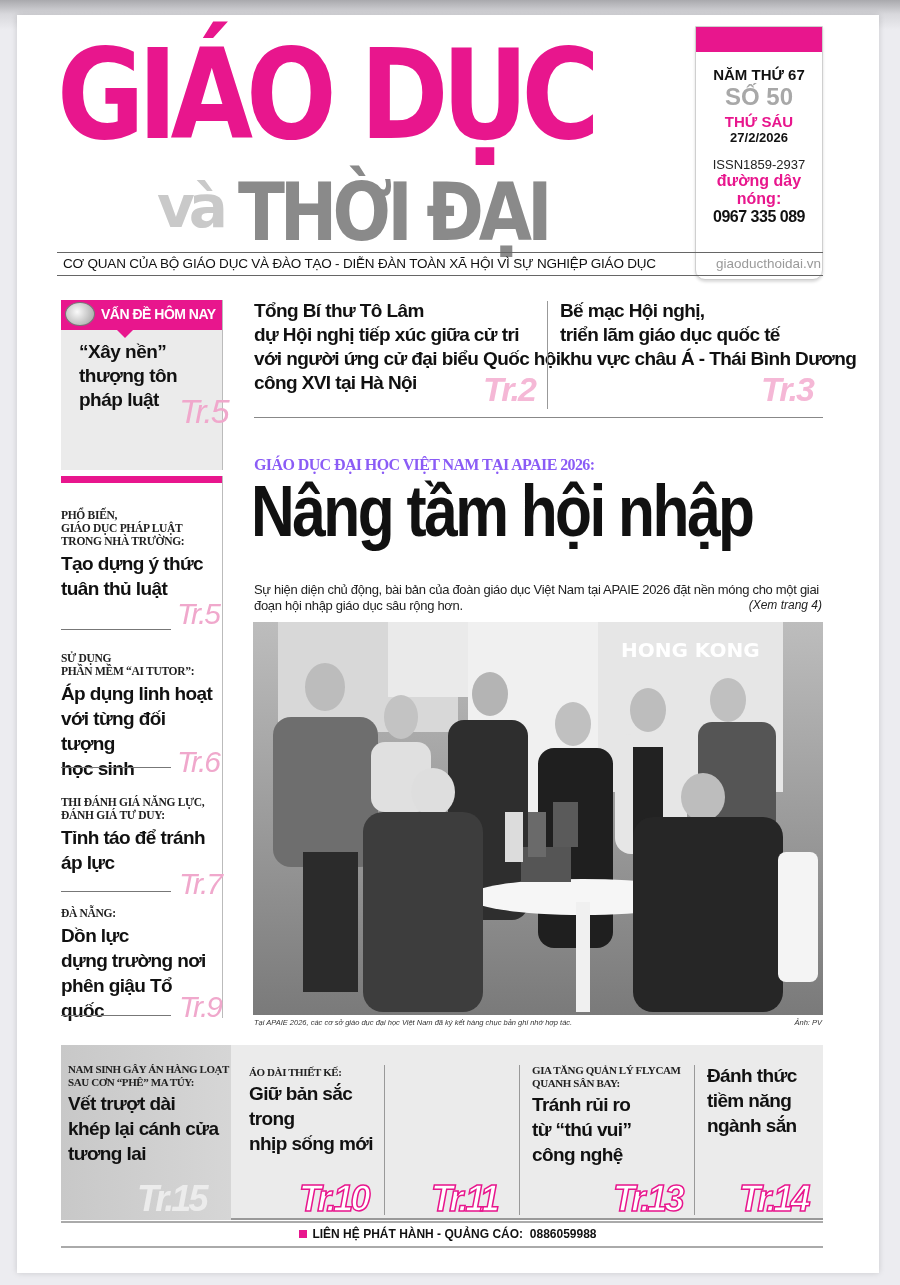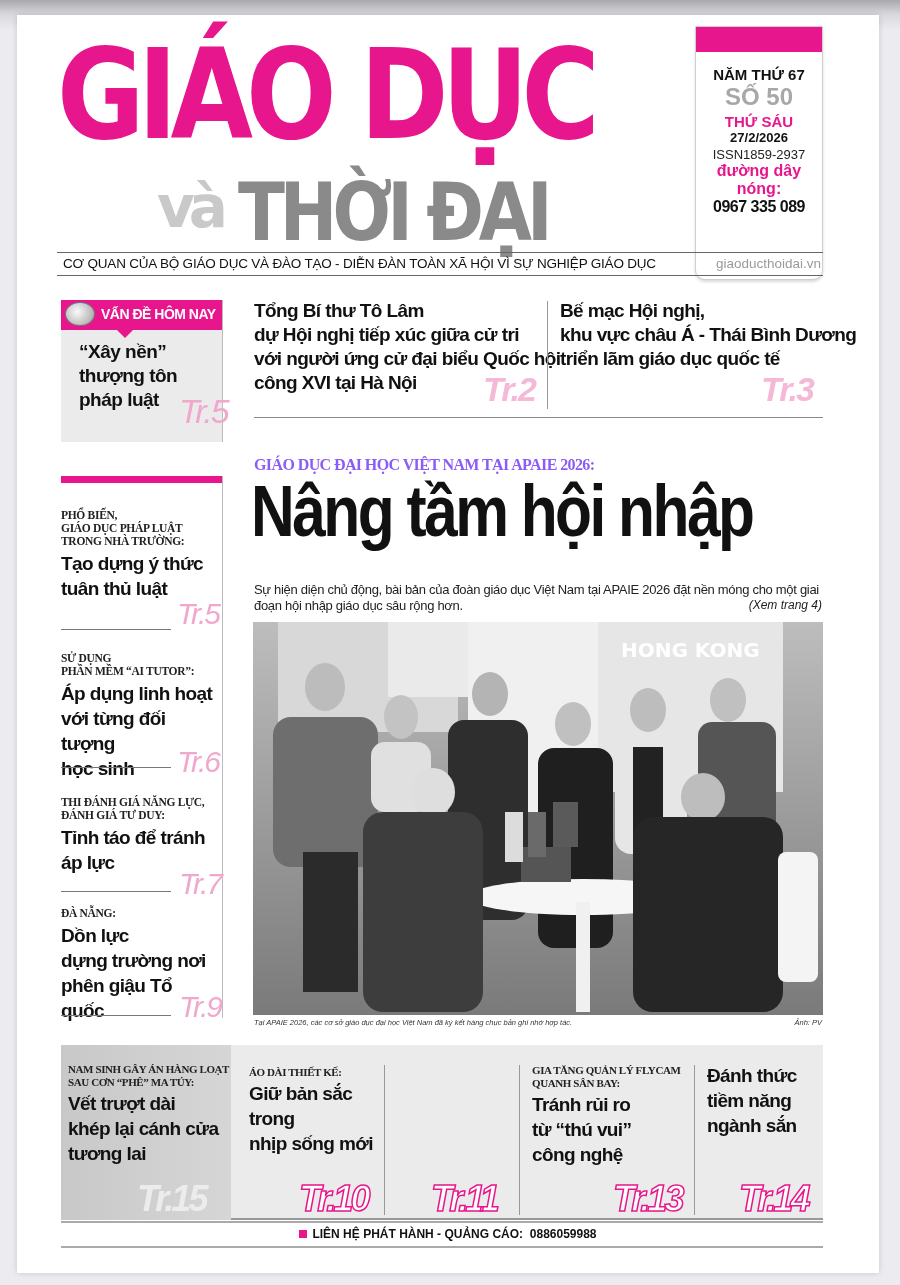--- a/index.html
+++ b/index.html
@@ -37,30 +37,30 @@
   .issue-box {
     position: absolute; left: 678px; top: 11px; width: 128px; height: 254px;
     border: 1px solid #cfcfcf; border-radius: 0 0 10px 10px; background: #fff;
     box-shadow: 0 2px 3px rgba(0,0,0,0.15); text-align: center;
   }
   .issue-box .bar { height: 25px; background: #e8168d; }
   .ib-year { margin-top: 14px; font-weight: bold; font-size: 15px; color: #111; }
   .ib-num { font-weight: bold; font-size: 24px; color: #a8a8a8; line-height: 28px; }
   .ib-day { font-weight: bold; font-size: 15px; color: #e8168d; margin-top: 2px;}
   .ib-date { font-weight: bold; font-size: 13px; color: #111; }
-  .ib-issn { font-size: 13px; color: #222; margin-top: 2px; }
+  .ib-issn { font-size: 13px; color: #222; margin-top: 12px; }
   .ib-hot { font-weight: bold; font-size: 16px; color: #e8168d; }
   .ib-phone { font-weight: bold; font-size: 16px; color: #111; letter-spacing: -0.5px; }
 
   .tagline-line { position: absolute; left: 40px; width: 766px; height: 1px; background: #666; }
   .tagline { position: absolute; left: 46px; top: 241px; font-size: 13.5px; color: #111; letter-spacing: -0.2px; }
   .site { position: absolute; right: 58px; top: 241px; font-size: 13.5px; color: #9a9a9a; }
 
   
-  .vdhn { position: absolute; left: 44px; top: 285px; width: 162px; height: 142px; background: #ebebeb; border-right: 1px solid #bbb; }
+  .vdhn { position: absolute; left: 44px; top: 285px; width: 162px; height: 170px; background: #ebebeb; border-right: 1px solid #bbb; }
   .vdhn-head { height: 30px; background: #e8168d; position: relative; }
   .vdhn-head .globe { position: absolute; left: 4px; top: 2px; width: 30px; height: 24px; border-radius: 50%; background: radial-gradient(circle at 40% 40%, #fafafa, #9c9c9c); border: 1px solid #777; }
   .vdhn-head .lbl { position: absolute; left: 40px; top: 6px; color: #fff; font-weight: bold; font-size: 14px; letter-spacing: -0.5px; }
   .vdhn-head .tip { position: absolute; left: 56px; bottom: -8px; width: 0; height: 0; border-left: 8px solid transparent; border-right: 8px solid transparent; border-top: 8px solid #e8168d; }
   .vdhn-body { padding: 10px 0 0 18px; font-weight: bold; font-size: 19px; line-height: 24px; color: #111; letter-spacing: -0.5px; }
 
   .tr { font-style: italic; color: #f0a8cc; font-family: "Liberation Sans Narrow", "Liberation Sans", sans-serif; }
   .tr-big { font-weight: bold; font-style: italic; color: #f5b8d6; }
   .tr-outline { font-weight: bold; font-style: italic; color: #fff; -webkit-text-stroke: 1.5px #e8168d; }
 
@@ -141,22 +141,22 @@
   <div class="top-story" style="left:237px; top:284px;">
     <div>Tổng Bí thư Tô Lâm</div>
     <div>dự Hội nghị tiếp xúc giữa cử tri</div>
     <div>với người ứng cử đại biểu Quốc hội</div>
     <div>công XVI tại Hà Nội</div>
   </div>
   <div class="tr-big abs" style="left:466px; top:355px; font-size:34px; letter-spacing:-2px;">Tr.2</div>
   <div class="vdiv" style="left:530px; top:286px; height:108px;"></div>
   <div class="top-story" style="left:543px; top:284px;">
     <div>Bế mạc Hội nghị,</div>
+    <div>triển lãm giáo dục quốc tế</div>
     <div>khu vực châu Á - Thái Bình Dương</div>
-    <div>triển lãm giáo dục quốc tế</div>
   </div>
   <div class="tr-big abs" style="left:744px; top:355px; font-size:34px; letter-spacing:-2px;">Tr.3</div>
   <div class="hdiv" style="left:237px; top:402px; width:569px;"></div>
 
   <div class="pinkbar"></div>
   <div class="vdiv" style="left:205px; top:461px; height:542px; background:#bbb;"></div>
 
   <div class="lc-block" style="top:494px;">
     <div class="lc-kicker">
       <div>PHỔ BIẾN,</div>

